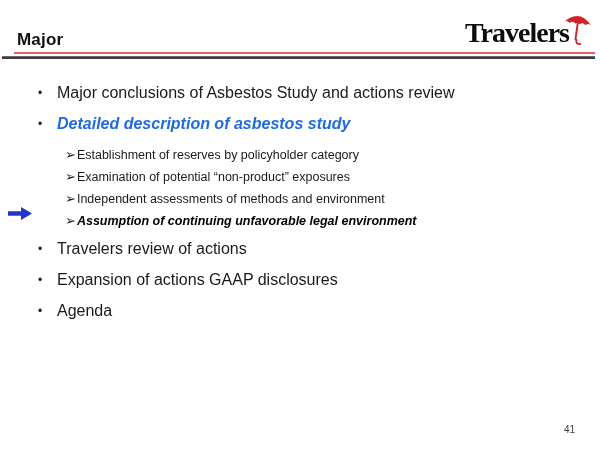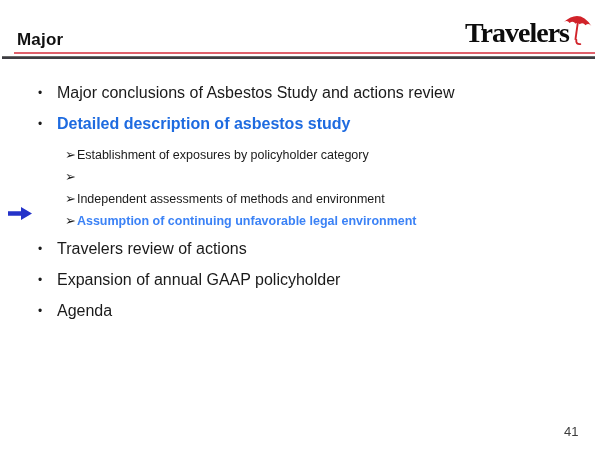--- a/index.html
+++ b/index.html
@@ -23,32 +23,32 @@
   }
   .umbrella { margin-left:-7px; margin-top:-5px; }
 
   
   .content { position:absolute; left:0; top:74px; width:100%; }
   .row { display:flex; align-items:flex-start; color:#1a1a1a; }
   .row.main { padding-left:38px; font-size:16px; line-height:20px; }
   .row.sub  { padding-left:65px; font-size:12.5px; line-height:16px; }
   .dot  { width:19px; font-size:12px; line-height:20px; flex:0 0 19px; color:#1a1a1a; }
   .chev { margin-right:1px; font-size:13px; line-height:16px; color:#1a1a1a; }
-  .blue-bold { color:#1e6be0; font-weight:bold; }
-  .row.sub .blue-bold { color:#3b82f6; }
+  .blue-bold { color:#1e6be0; font-weight:bold;font-style:italic; }
+  .row.sub .blue-bold { color:#000000; }
 
   .mt9  { margin-top:9px; }
   .mt11 { margin-top:11px; }
   .mt13 { margin-top:13px; }
   .mt6  { margin-top:6px; }
   .mt10 { margin-top:10px; }
 
   .pointer-arrow { position:absolute; left:8px; top:206px; }
 
-  .page-num { position:absolute; left:564px; top:424px; font-size:13px; color:#3c3c3c; }
+  .page-num { position:absolute; left:564px; top:424px; font-size:10px; color:#3c3c3c; }
 </style>
 </head>
 <body>
 
 <div class="slide">
 
   <div class="title">Major</div>
 
   <div class="logo">
     <span class="logo-text">Travelers</span>
@@ -79,45 +79,46 @@
       <span>Major conclusions of Asbestos Study and actions review</span>
     </div>
 
     <div class="row main mt11">
       <span class="dot">•</span>
       <span class="blue-bold">Detailed description of asbestos study</span>
     </div>
 
     <div class="row sub mt13">
       <span class="chev">➢</span>
-      <span>Establishment of exposures by policyholder category</span>
+      <span>Establishment of reserves by policyholder category</span>
     </div>
 
     <div class="row sub mt6">
       <span class="chev">➢</span>
+      <span>Examination of potential “non-product” exposures</span>
     </div>
 
     <div class="row sub mt6">
       <span class="chev">➢</span>
       <span>Independent assessments of methods and environment</span>
     </div>
 
     <div class="row sub mt6">
       <span class="chev">➢</span>
       <span class="blue-bold">Assumption of continuing unfavorable legal environment</span>
     </div>
 
     <div class="row main mt10">
       <span class="dot">•</span>
       <span>Travelers review of actions</span>
     </div>
 
     <div class="row main mt11">
       <span class="dot">•</span>
-      <span>Expansion of annual GAAP policyholder</span>
+      <span>Expansion of actions GAAP disclosures</span>
     </div>
 
     <div class="row main mt11">
       <span class="dot">•</span>
       <span>Agenda</span>
     </div>
 
   </div>
 
   <div class="page-num">41</div>

